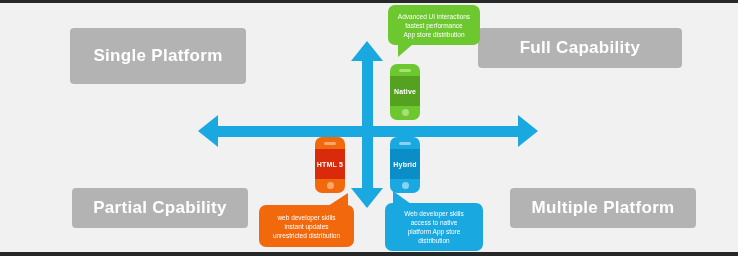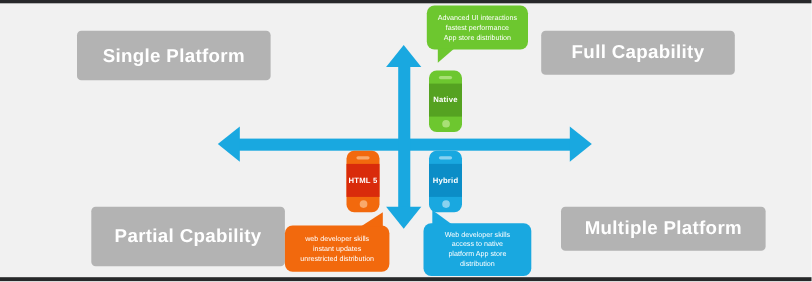--- a/index.html
+++ b/index.html
@@ -82,23 +82,23 @@
     color: #ffffff;
     font-size: 17px;
     font-weight: bold;
     letter-spacing: .3px;
     display: flex;
     align-items: center;
     justify-content: center;
     text-align: center;
     box-sizing: border-box;
   }
-  #quad-tl { left: 70px;  top: 28px;  width: 176px; height: 45px; }
-  #quad-tr { left: 492px; top: 28px;  width: 176px; height: 40px; }
-  #quad-bl { left: 83px;  top: 188px; width: 176px; height: 54px; }
+  #quad-tl { left: 70px;  top: 28px;  width: 176px; height: 56px; }
+  #quad-tr { left: 478px; top: 28px;  width: 204px; height: 40px; }
+  #quad-bl { left: 72px;  top: 188px; width: 176px; height: 40px; }
   #quad-br { left: 486px; top: 188px; width: 186px; height: 40px; margin-left: 24px; }
 
   
   .phone {
     position: absolute;
     border-radius: 7px;
     box-sizing: border-box;
     display: flex;
     flex-direction: column;
     align-items: center;

